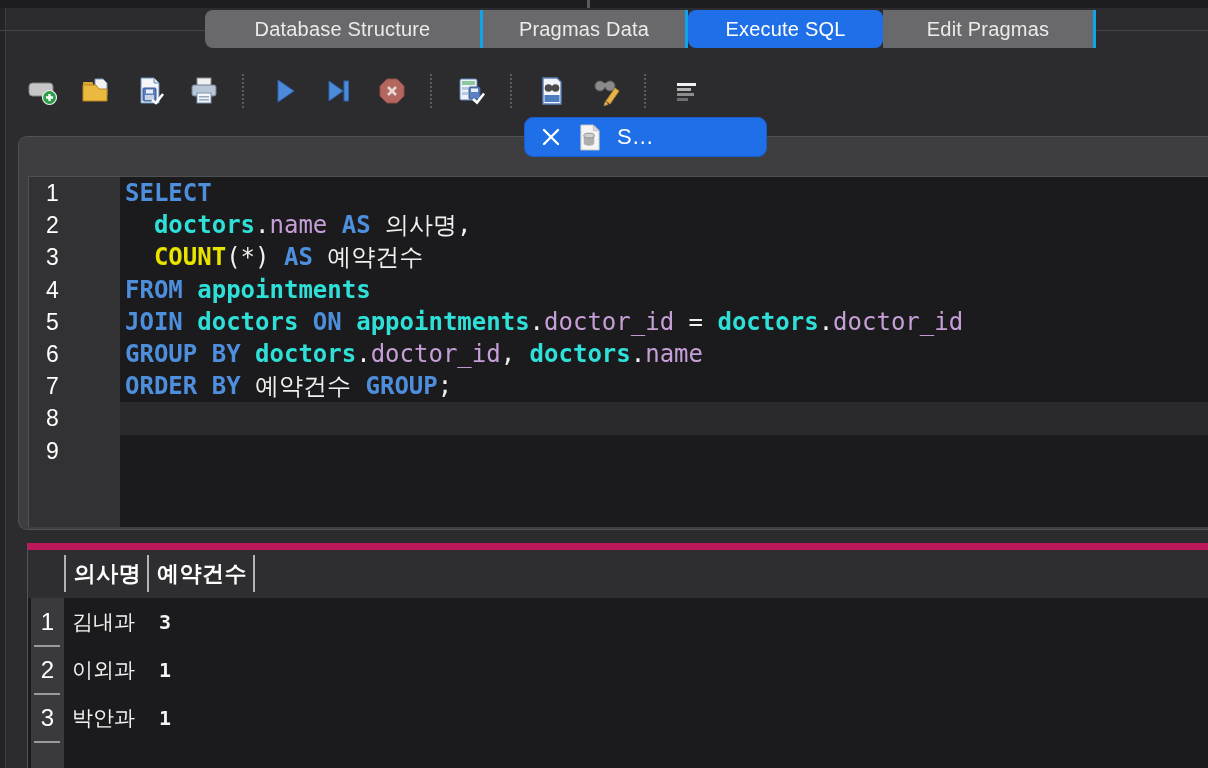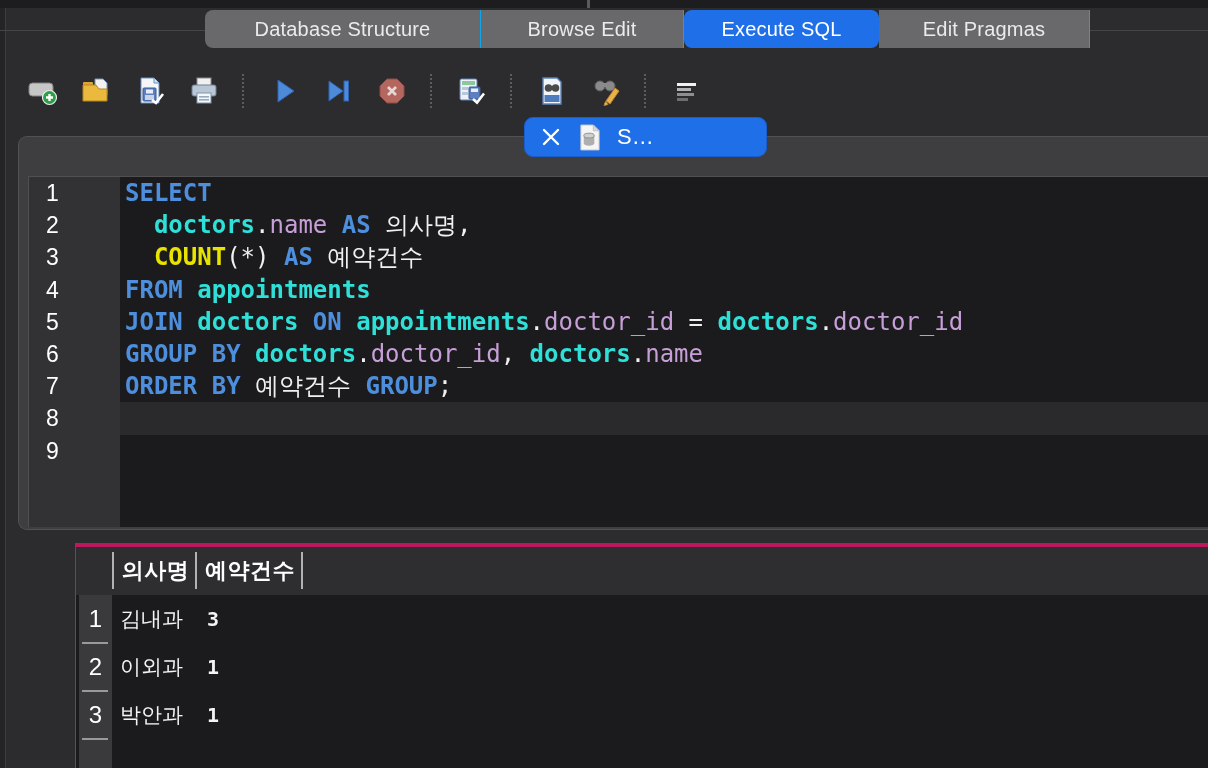--- a/index.html
+++ b/index.html
@@ -14,21 +14,21 @@
   .left-edge{position:absolute;left:0;top:8px;width:5px;bottom:0;background:#242426;}
   .left-edge-line{position:absolute;left:5px;top:8px;width:1px;bottom:0;background:#3d3d3f;}
   .pane-top-line{position:absolute;left:0;top:30px;width:1208px;height:1px;background:#454547;z-index:1;}
 
   
   .seg-control{position:absolute;left:205px;top:10px;height:38px;display:flex;z-index:2;
     border-radius:8px;overflow:visible;}
   .seg{height:38px;display:flex;align-items:center;justify-content:center;
     background:#69696b;color:#ebebeb;font-size:20px;letter-spacing:.2px;cursor:default;}
   .seg.first{border-radius:8px 0 0 8px;}
-  .seg.divided{border-right:1px solid #0ea5e9;}
+  .seg.divided{border-right:3px solid #0ea5e9;}
   .seg.active{background:var(--accent);color:#ffffff;border-radius:8px;font-weight:500;}
 
   
   .toolbar{position:absolute;left:26px;top:72px;height:38px;display:flex;align-items:center;gap:22px;}
   .tbtn{width:32px;height:34px;display:flex;align-items:center;justify-content:center;}
   .tbtn svg{width:32px;height:32px;display:block;}
   .tsep{width:2px;height:34px;border-left:2px dotted #5c5c5e;}
 
   
   .sql-tab{position:absolute;left:524px;top:117px;width:243px;height:40px;z-index:6;
@@ -55,21 +55,21 @@
   .tbl{color:var(--tbl);font-weight:bold;}
   .fld{color:var(--fld);}
   .fn{color:var(--fn);font-weight:bold;}
   .pl{color:var(--plain);}
 
   
   .splitter{position:absolute;left:0;top:530px;width:1208px;height:13px;}
 
   
   .results{position:absolute;left:27px;top:543px;right:0;bottom:0;
-    background:#1b1b1d;border-top:4px solid #be185d;border-left:1px solid #545456;box-sizing:border-box;margin-left:48px;}
+    background:#1b1b1d;border-top:7px solid #be185d;border-left:1px solid #545456;box-sizing:border-box;}
   .res-header{position:absolute;left:0;top:0;right:0;height:48px;background:#2e2e30;}
   .res-hsep{position:absolute;top:5px;width:2px;height:37px;background:#b2b2b2;}
   .res-hlabel{position:absolute;top:0;height:48px;display:flex;align-items:center;justify-content:center;
     color:#ffffff;font-size:22px;font-weight:bold;letter-spacing:.5px;}
   .res-gutter{position:absolute;left:3px;top:48px;width:33px;bottom:0;background:#3a3a3c;}
   .res-rownum{position:absolute;left:3px;width:33px;height:48px;display:flex;align-items:center;
     justify-content:center;color:#ffffff;font-size:24px;}
   .res-rowsep{position:absolute;left:6px;width:26px;height:2px;background:#9a9a9c;}
   .res-cell-name{position:absolute;left:44px;height:48px;display:flex;align-items:center;
     color:#f4f4f4;font-size:21px;font-family:"DejaVu Serif",serif;}
@@ -80,21 +80,21 @@
 <body>
 
 <div class="top-strip"></div>
 <div class="top-tick"></div>
 <div class="left-edge"></div>
 <div class="left-edge-line"></div>
 <div class="pane-top-line"></div>
 
 <div class="seg-control">
     <div class="seg first divided" style="width: 275px;">Database Structure</div>
-    <div class="seg divided" style="width: 202px;">Browse Edit</div>
+    <div class="seg divided" style="width: 202px;">Pragmas Data</div>
     <div class="seg active" style="width: 195px;">Execute SQL</div>
     <div class="seg divided" style="width: 210px;">Edit Pragmas</div>
   </div>
 
 <div class="toolbar">
     <div class="tbtn">
       <span>
         <svg viewBox="0 0 32 32">
           <rect x="3" y="8" width="24" height="13" rx="3.5" fill="#c6c6c6" stroke="#828282"></rect>
           <circle cx="23.5" cy="22.5" r="7" fill="#2f9e48" stroke="#ececec" stroke-width="1.2"></circle>

